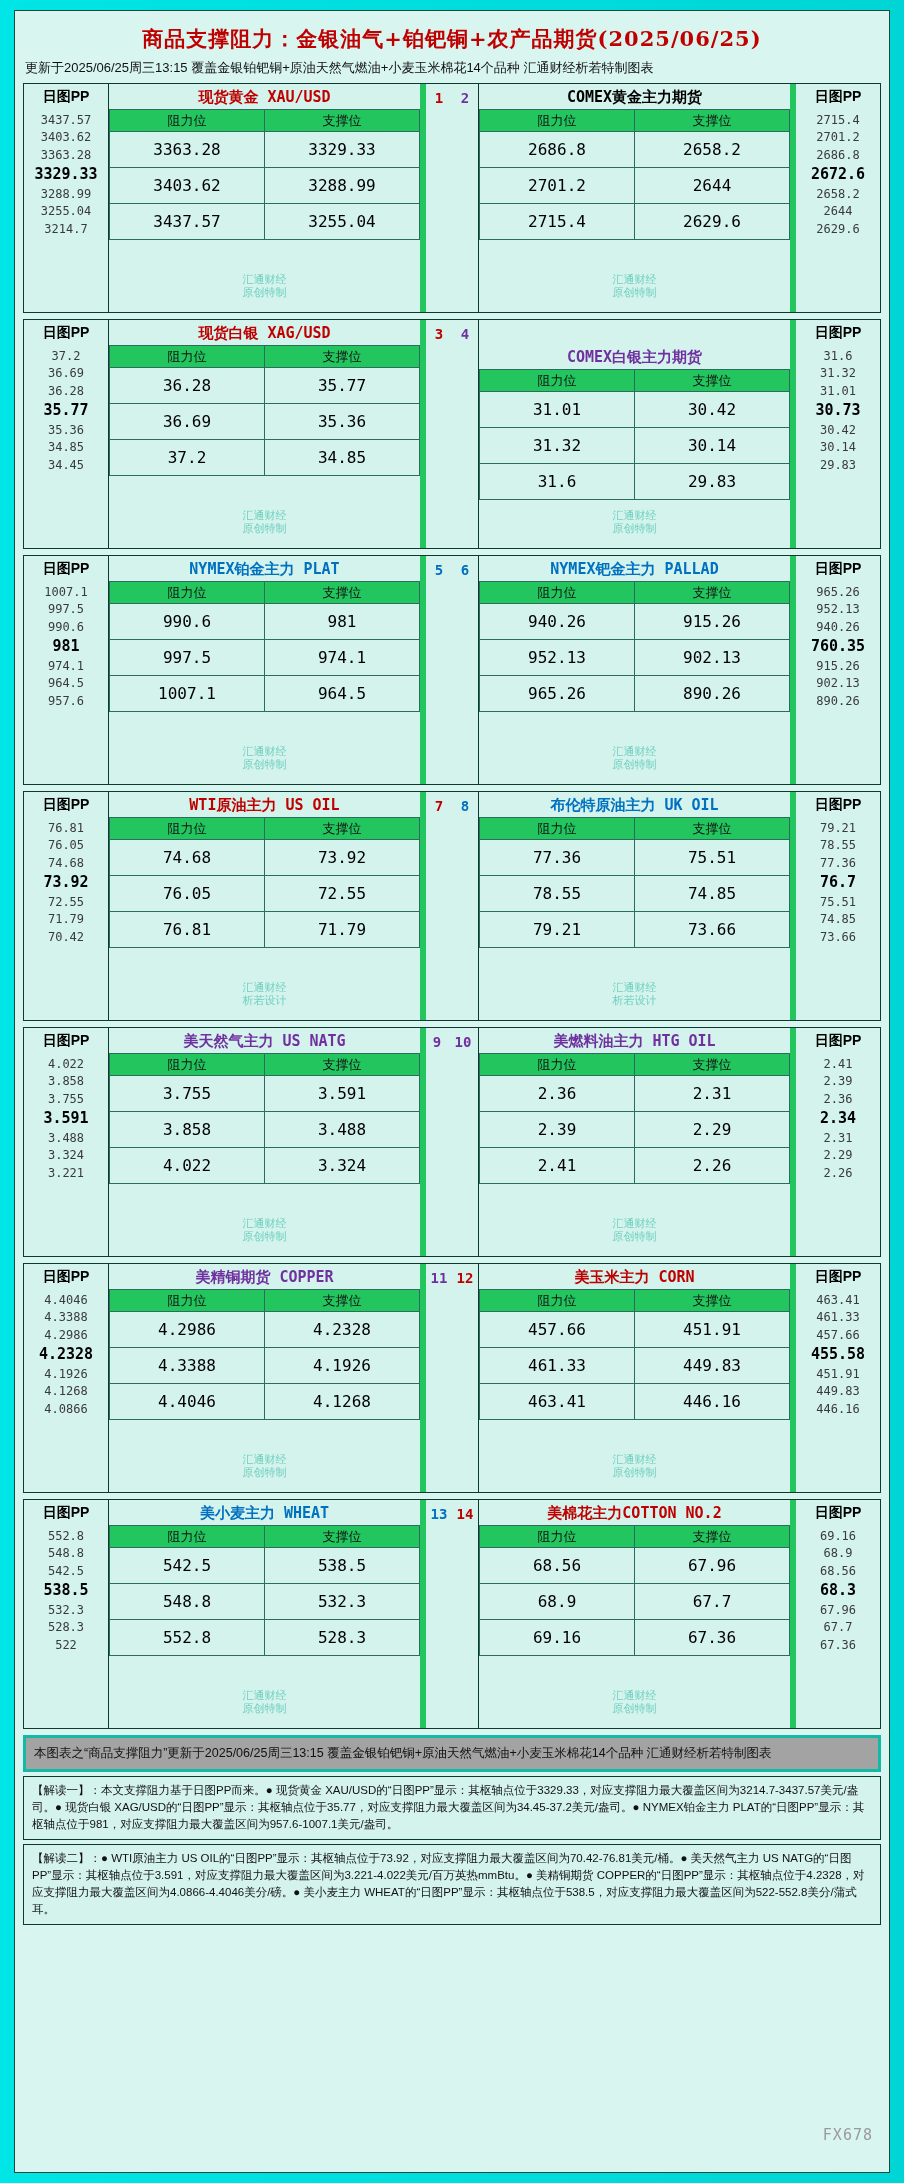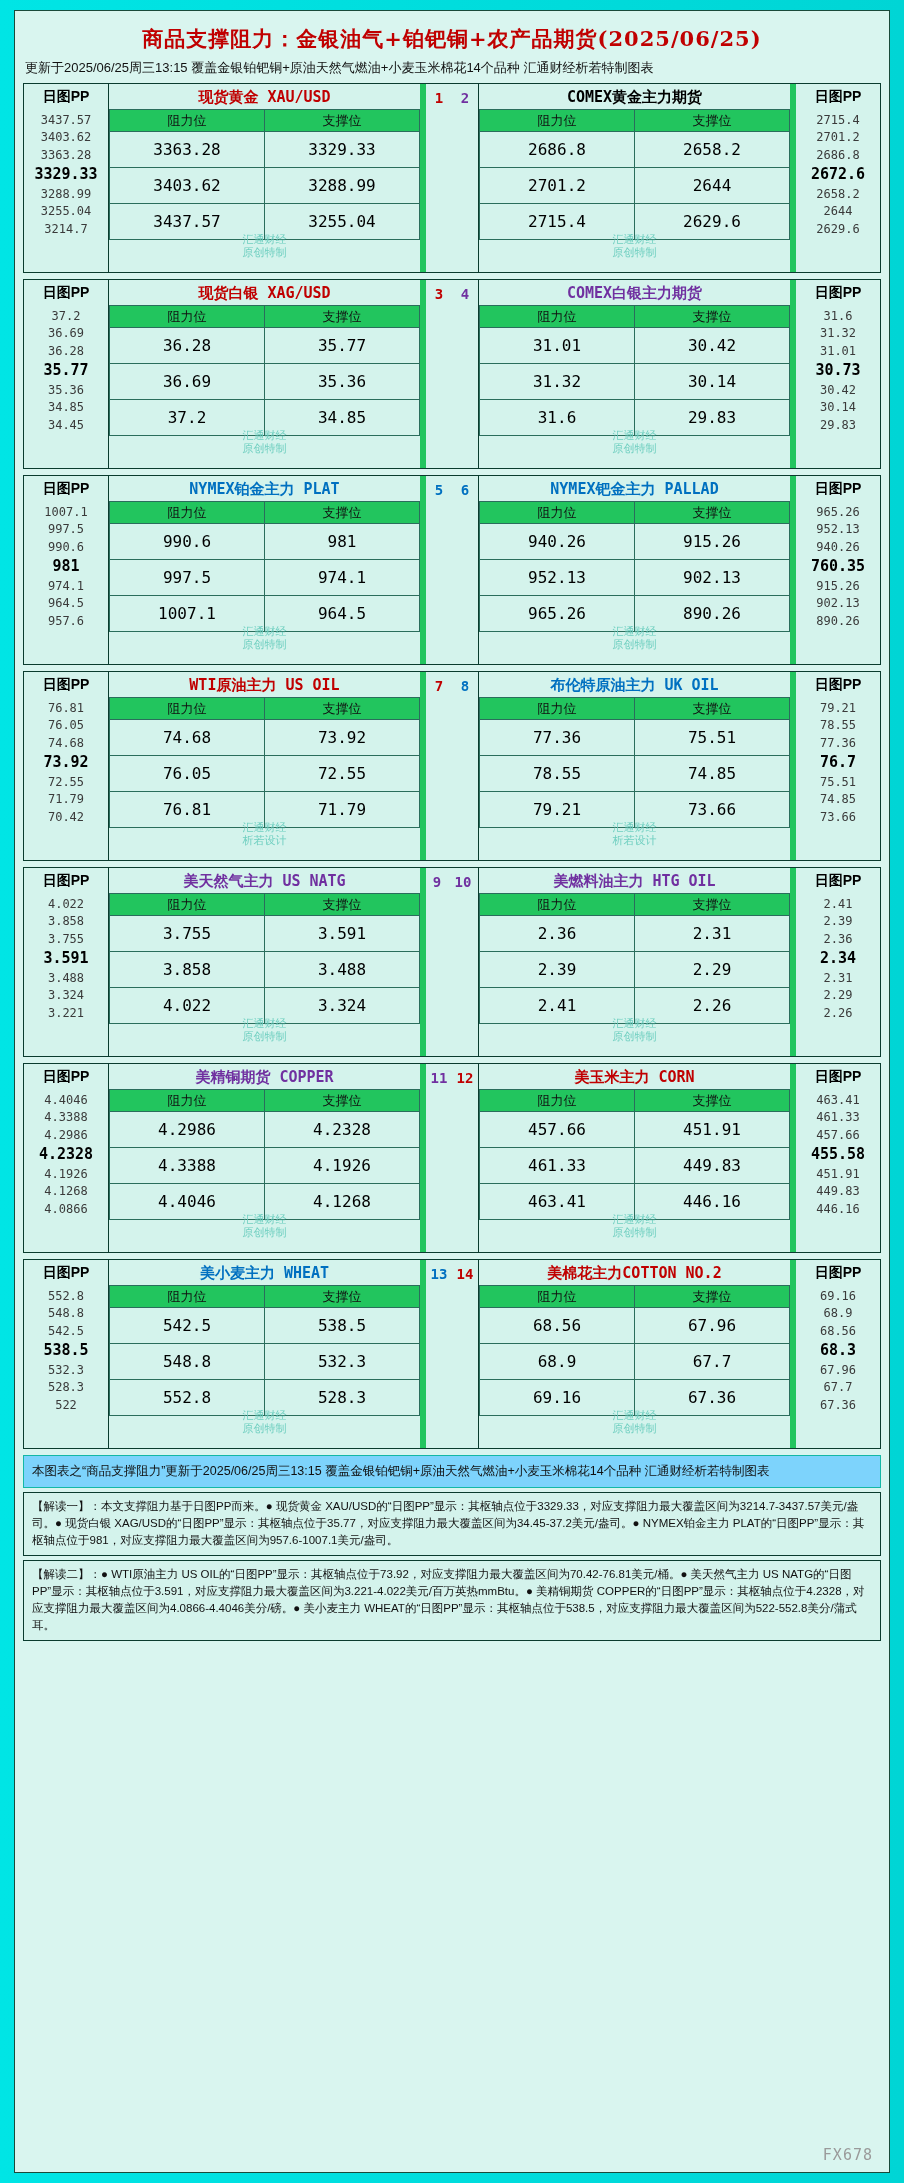--- a/index.html
+++ b/index.html
@@ -40,21 +40,21 @@
     font-size:13px;
     color:#111;
     padding:2px 0 6px 2px;
     font-family:"Liberation Sans", sans-serif;
   }
   .blocks { display:flex; flex-direction:column; gap:6px; }
   .block {
     border:1px solid #0a3b2e;
     background:#d4f3ec;
     display:flex;
-    height:190px;
+    height:230px;
     position:relative;
   }
   .side {
     width:84px;
     display:flex;
     flex-direction:column;
     align-items:center;
     padding-top:4px;
     font-size:12px;
     color:#333;
@@ -117,41 +117,41 @@
     width:52px;
     display:flex;
     justify-content:space-around;
     align-items:flex-start;
     padding-top:6px;
     font-weight:bold;
     font-size:14px;
     font-family:"DejaVu Sans Mono", monospace;
   }
   .footer-note {
-    border:1px solid #14b8a6;
-    background:#7dd3fc;
+    border:3px solid #14b8a6;
+    background:#a3a3a3;
     margin-top:6px;
     padding:6px 8px;
     font-size:12.5px;
     line-height:1.5;
     color:#111;
   }
   .reading {
     border:1px solid #0a3b2e;
     background:#d4f3ec;
     margin-top:4px;
     padding:5px 8px;
     font-size:11.5px;
     line-height:1.5;
     color:#111;
   }
   .corner {
     position:absolute;
     right:16px;
-    bottom:8px;
+    bottom:28px;
     color:#9a9a9a;
     font-size:15px;
     font-family:"DejaVu Sans Mono", monospace;
     letter-spacing:1px;
   }
 </style>
 </head>
 <body>
 
 <div class="page">
@@ -283,21 +283,21 @@
             <div class="wm">
               <div>汇通财经</div>
               <div>原创特制</div>
             </div>
           </div>
           <div class="center-nums">
             <span style="color: rgb(192, 0, 0);">3</span>
             <span style="color: rgb(112, 48, 160);">4</span>
           </div>
           <div class="panel">
-            <div class="panel-title" style="color: rgb(112, 48, 160);">COMEX白银主力期货</div>
+            <div class="panel-title" style="color: rgb(112, 48, 160); margin-top: 24px;">COMEX白银主力期货</div>
             <table class="tbl">
               <thead>
                 <tr>
                   <th>阻力位</th>
                   <th>支撑位</th>
                 </tr>
               </thead>
               <tbody>
                 <tr>
                   <td>31.01</td>

